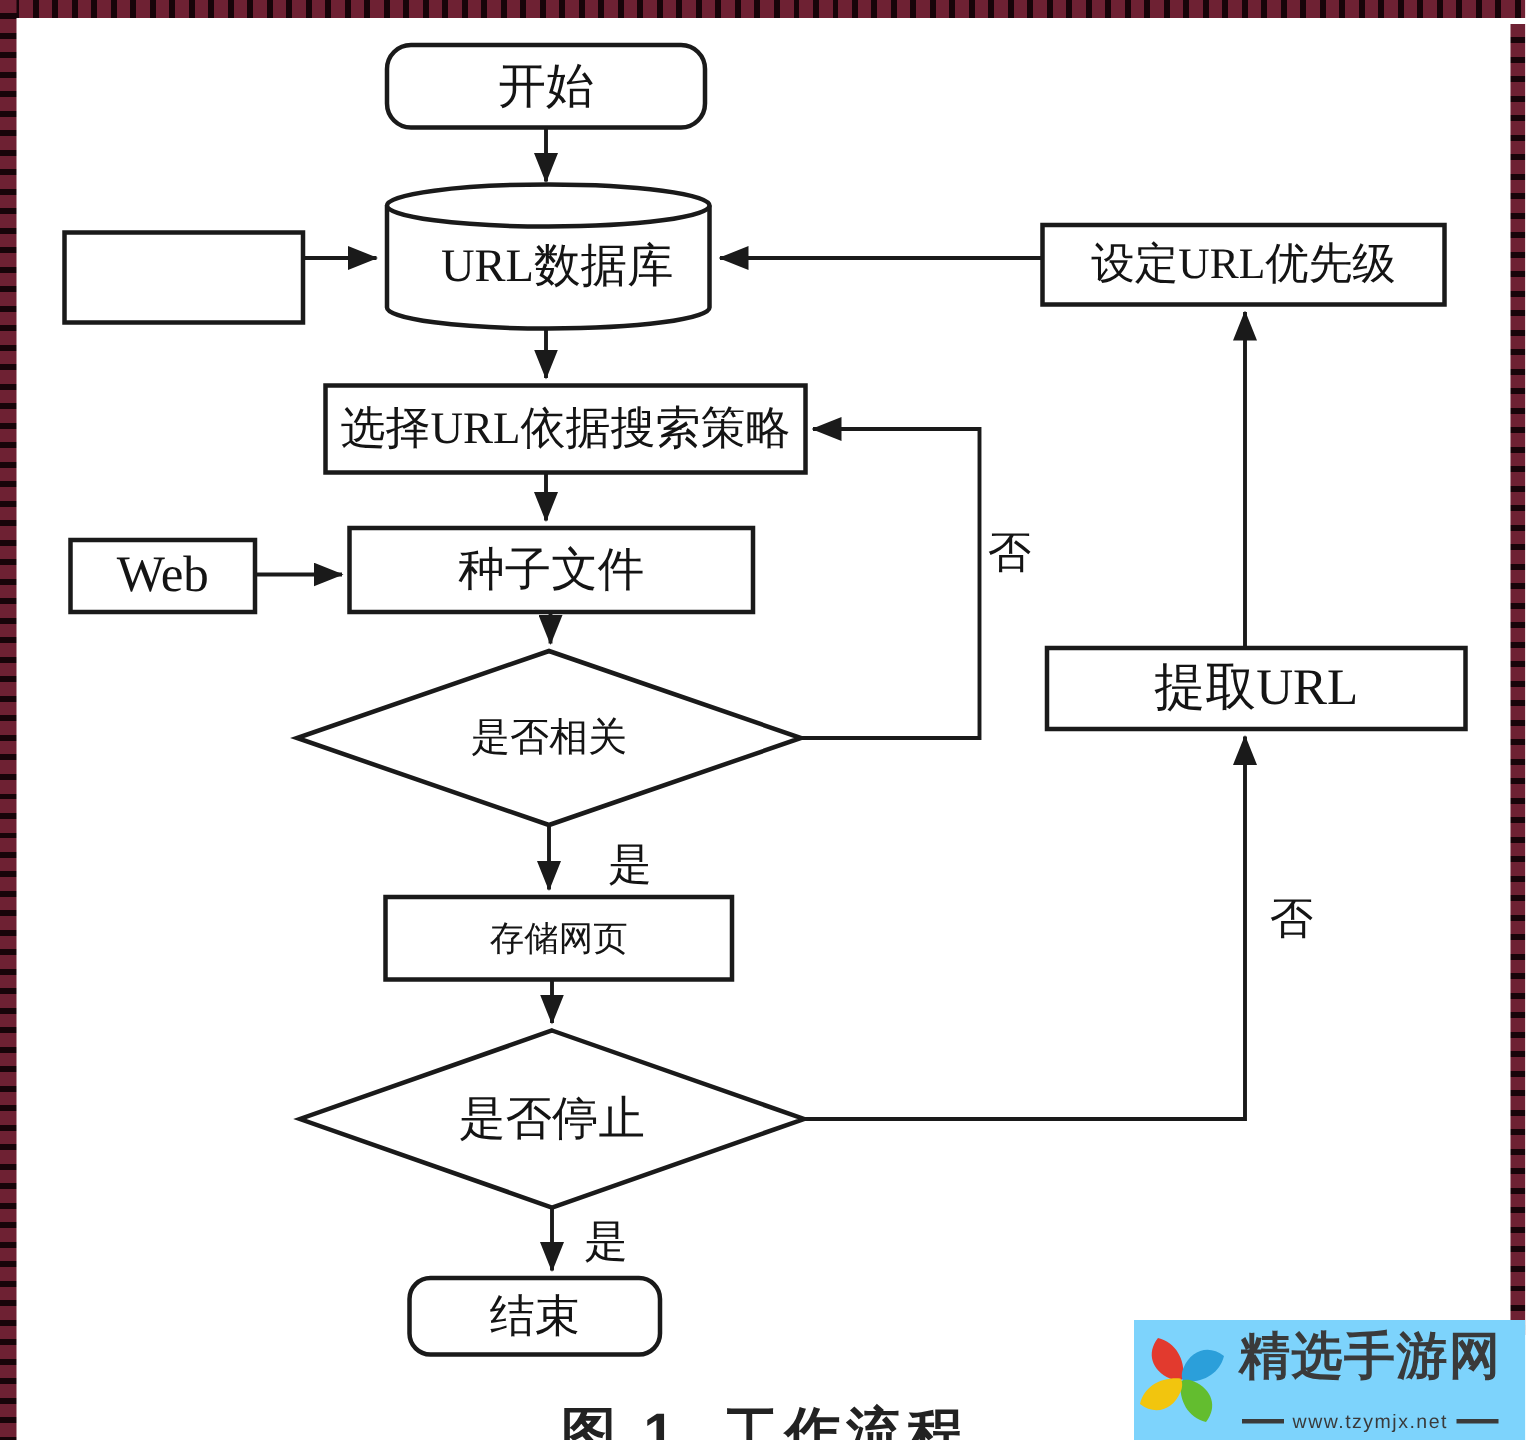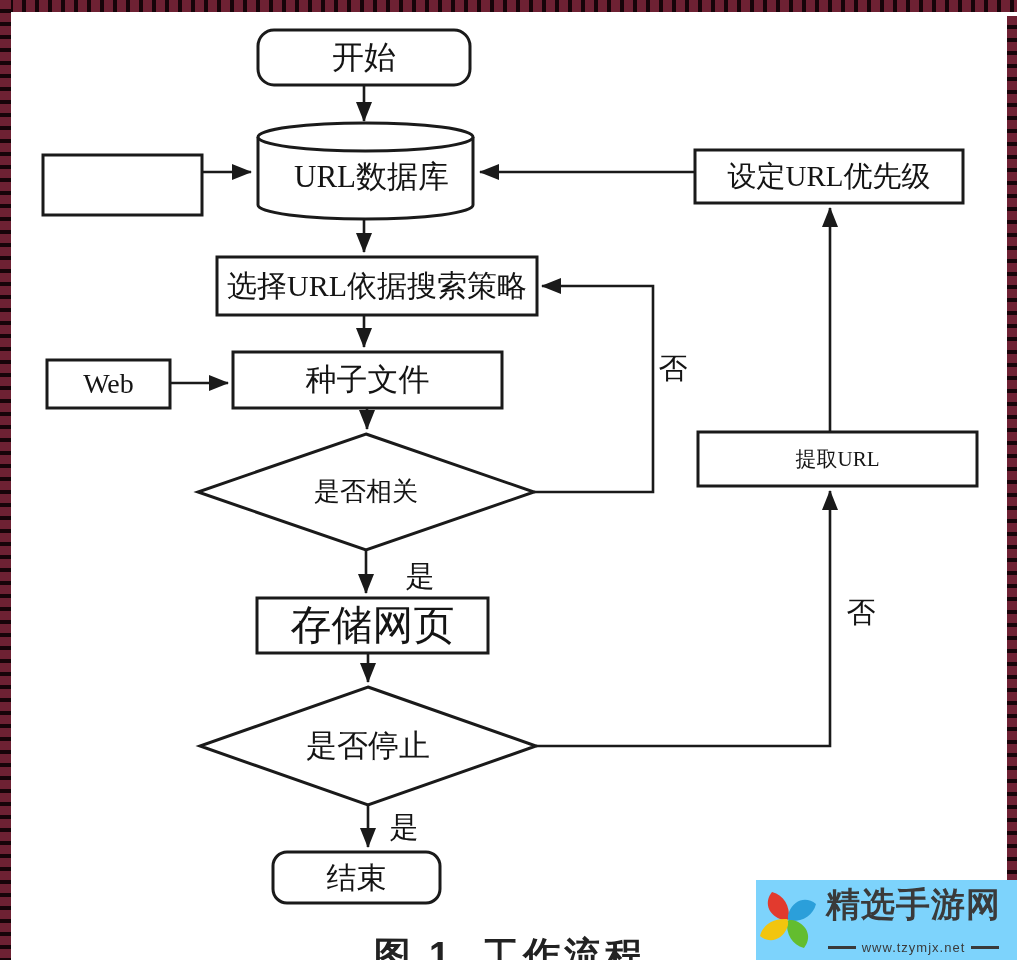--- a/index.html
+++ b/index.html
@@ -94,28 +94,28 @@
     <rect class="shape" x="257" y="598" width="231" height="55"></rect>
     <polygon class="shape" points="368,687 536,746 368,805 200,746"></polygon>
     <rect class="shape" x="273" y="852" width="167" height="51" rx="14"></rect>
     <rect class="shape" x="695" y="150" width="268" height="53"></rect>
     <rect class="shape" x="698" y="432" width="279" height="54"></rect>
   </svg>
 
   <div class="nlabel" style="left:258px;top:30px;width:212px;line-height:55px;font-size:32px;">开始</div>
   <div class="nlabel" style="left:258px;top:149px;width:227px;line-height:56px;font-size:31px;">URL数据库</div>
   <div class="nlabel" style="left:217px;top:257px;width:320px;line-height:58px;font-size:30px;">选择URL依据搜索策略</div>
-  <div class="nlabel" style="left:47px;top:360px;width:123px;line-height:48px;font-size:28px;">Web</div>
+  <div class="nlabel" style="left:47px;top:360px;width:123px;line-height:48px;font-size:34px;">Web</div>
   <div class="nlabel" style="left:233px;top:352px;width:269px;line-height:56px;font-size:31px;">种子文件</div>
   <div class="nlabel" style="left:198px;top:434px;width:336px;line-height:116px;font-size:26px;">是否相关</div>
-  <div class="nlabel" style="left:257px;top:598px;width:231px;line-height:55px;font-size:41px;">存储网页</div>
+  <div class="nlabel" style="left:257px;top:598px;width:231px;line-height:55px;font-size:23px;">存储网页</div>
   <div class="nlabel" style="left:200px;top:687px;width:336px;line-height:118px;font-size:31px;">是否停止</div>
   <div class="nlabel" style="left:273px;top:852px;width:167px;line-height:51px;font-size:30px;">结束</div>
   <div class="nlabel" style="left:695px;top:150px;width:268px;line-height:53px;font-size:29px;">设定URL优先级</div>
-  <div class="nlabel" style="left:698px;top:432px;width:279px;line-height:54px;font-size:21px;">提取URL</div>
+  <div class="nlabel" style="left:698px;top:432px;width:279px;line-height:54px;font-size:34px;">提取URL</div>
 
   <span class="elabel" style="left:420px;top:577px;">是</span>
   <span class="elabel" style="left:673px;top:369px;">否</span>
   <span class="elabel" style="left:861px;top:613px;">否</span>
   <span class="elabel" style="left:404px;top:828px;">是</span>
 
   <div class="caption">图 1  工作流程</div>
 
   <div class="watermark">
     <svg class="wm-logo" viewBox="0 0 64 64">

